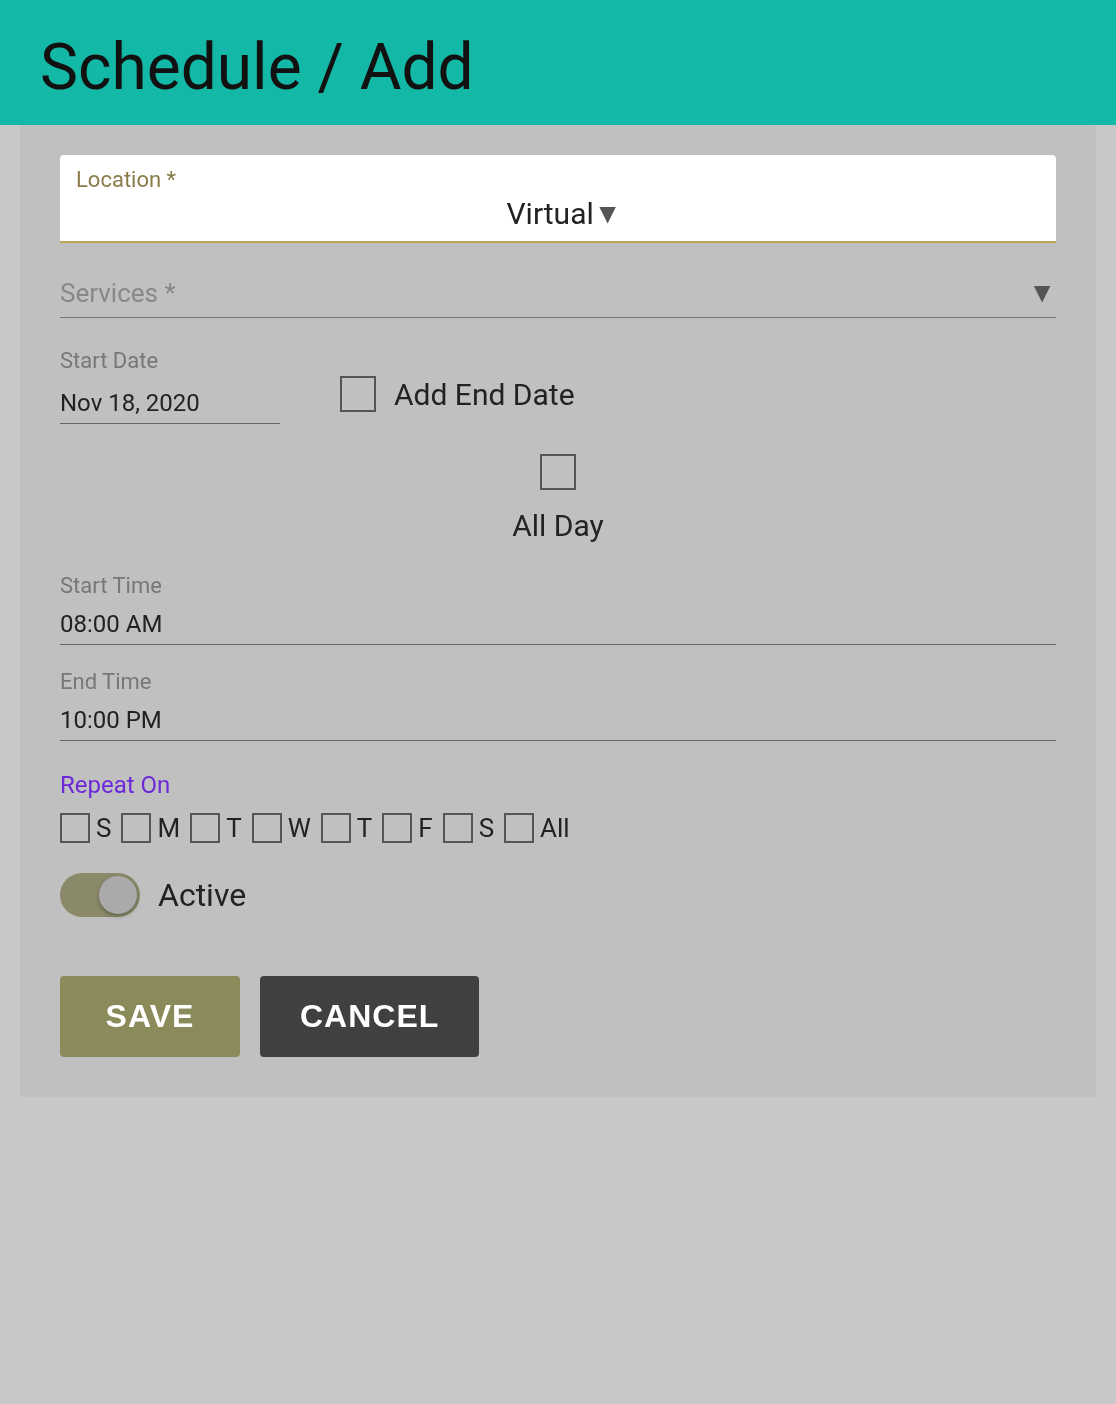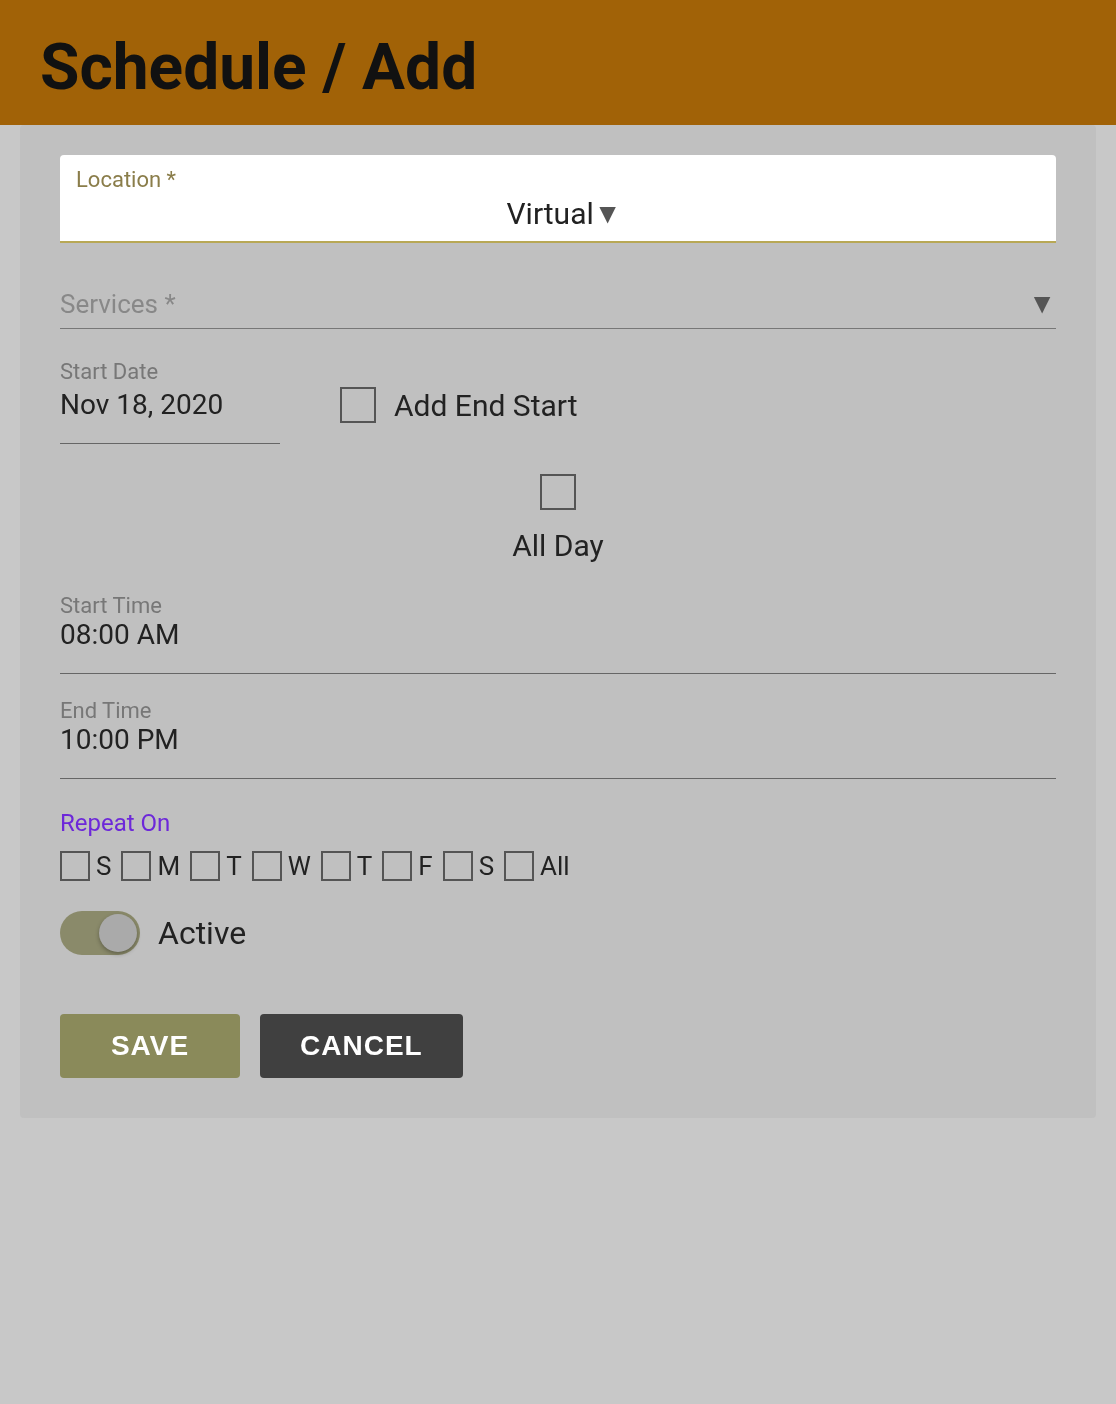--- a/index.html
+++ b/index.html
@@ -10,41 +10,41 @@
 
     body {
       width: 1116px;
       min-height: 1404px;
       background: #c8c8c8;
       font-family: 'Roboto', Arial, sans-serif;
     }
 
     .page-title {
       font-size: 64px;
-      font-weight: 700;
+      font-weight: 400;
       color: #111;
       padding: 30px 40px 20px 40px;
-      background: #a16207;
+      background: #14b8a6;
     }
 
     .form-container {
       background: #c0c0c0;
       margin: 0 20px 20px 20px;
       padding: 30px 40px 40px 40px;
       border-radius: 4px;
     }
 
     
     .location-dropdown-wrapper {
       background: #fff;
       border: none;
       border-bottom: 2px solid #b8a855;
       border-radius: 4px 4px 0 0;
       padding: 12px 16px 10px 16px;
-      margin-bottom: 44px;
+      margin-bottom: 33px;
       position: relative;
     }
 
     .field-label {
       font-size: 22px;
       color: #8a7d4a;
       margin-bottom: 4px;
       display: block;
     }
 
@@ -96,25 +96,26 @@
       flex-direction: column;
       gap: 4px;
     }
 
     .field-sublabel {
       font-size: 22px;
       color: #777;
     }
 
     .field-value {
-      font-size: 28px;
+      font-size: 24px;
       color: #222;
       border-bottom: 1px solid #666;
-      padding-bottom: 22px;
+      padding-bottom: 6px;
       min-width: 220px;
+      margin-top: 12px;
     }
 
     
     .add-end-date {
       display: flex;
       align-items: center;
       gap: 18px;
       margin-top: 28px;
     }
 
@@ -221,22 +222,22 @@
       color: #222;
     }
 
     
     .button-row {
       display: flex;
       gap: 20px;
     }
 
     .btn {
-      padding: 16px 40px;
-      font-size: 28px;
+      padding: 22px 40px;
+      font-size: 32px;
       font-weight: 700;
       letter-spacing: 1px;
       border: none;
       border-radius: 4px;
       cursor: pointer;
       min-width: 180px;
       color: #fff;
     }
 
     .btn-save {
@@ -277,21 +278,21 @@
     <span class="chevron-down">▼</span>
   </div>
 
   <div class="date-row" style="margin-top: 24px;">
     <div class="date-field">
       <span class="field-sublabel">Start Date</span>
       <span class="field-value">Nov 18, 2020</span>
     </div>
     <div class="add-end-date">
       <div class="checkbox-outline"></div>
-      <span class="checkbox-label">Add End Start</span>
+      <span class="checkbox-label">Add End Date</span>
     </div>
   </div>
 
   <div class="all-day-row" style="margin-top: 10px; flex-direction: column;">
     <div class="checkbox-outline"></div>
     <span class="checkbox-label">All Day</span>
   </div>
 
   <div class="time-field">
     <span class="field-sublabel">Start Time</span>

